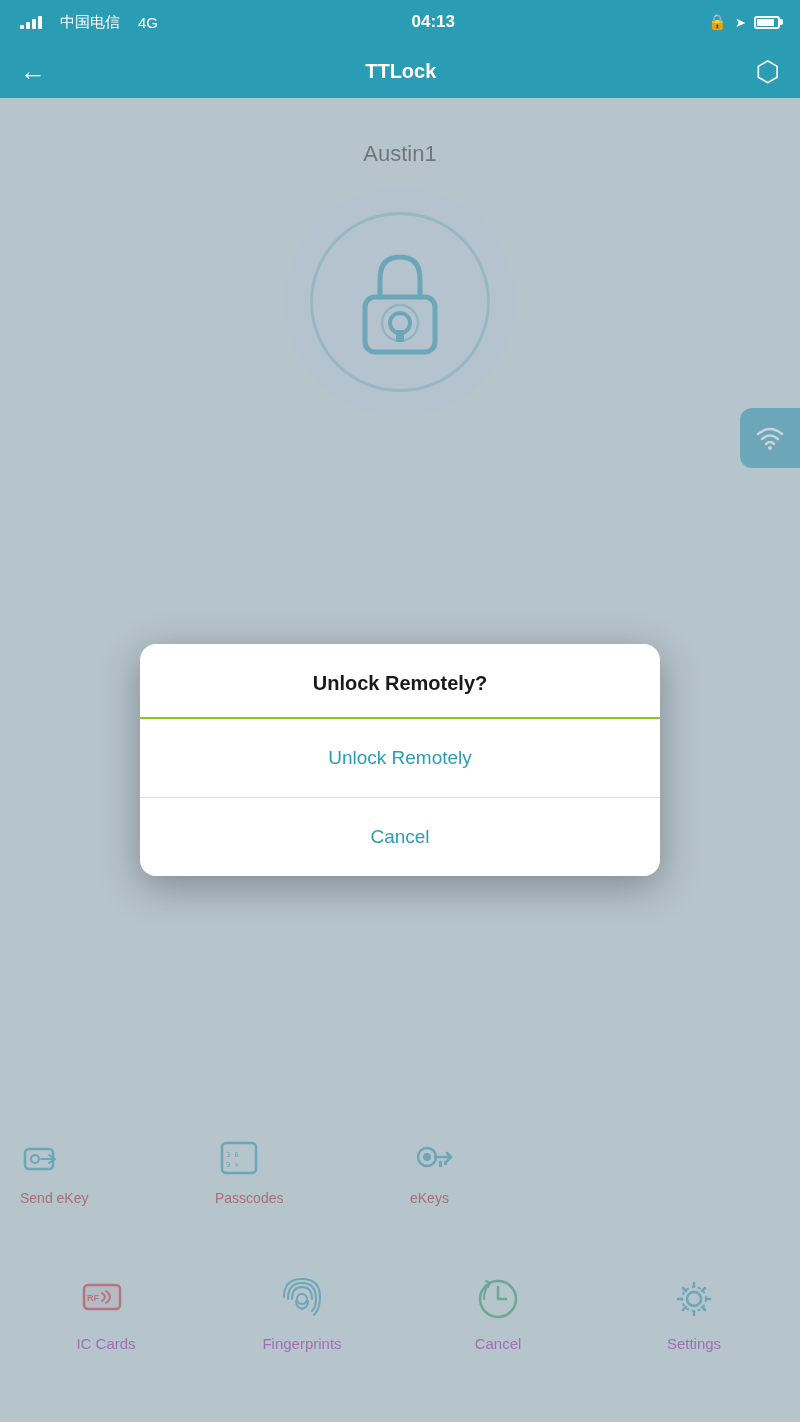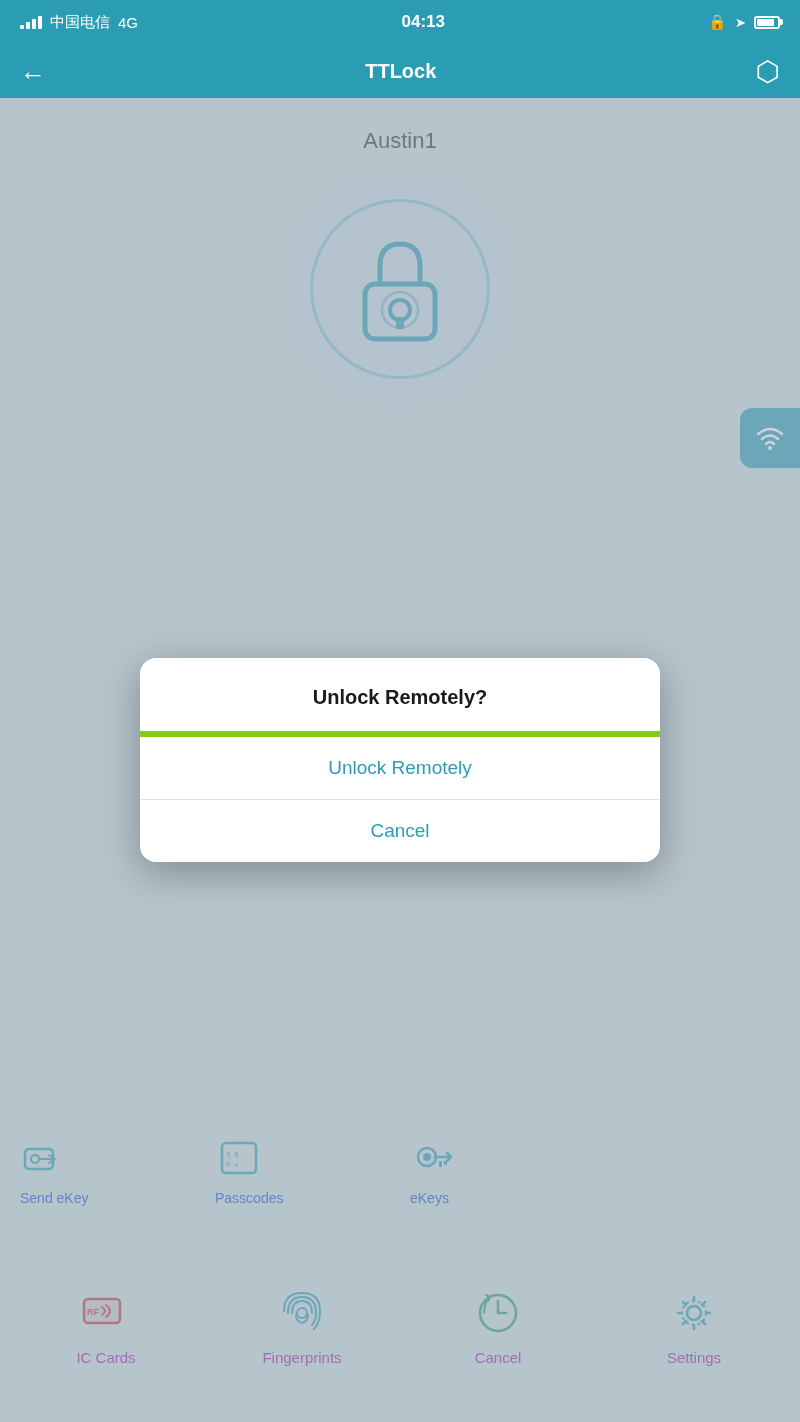--- a/index.html
+++ b/index.html
@@ -17,21 +17,21 @@
       background: #2a9db5;
       height: 44px;
       display: flex;
       align-items: center;
       justify-content: space-between;
       padding: 0 20px;
       color: white;
       font-size: 15px;
       font-weight: 500;
     }
-    .status-left { display: flex; align-items: center; gap: 8px; }
+    .status-left { display: flex; align-items: center; gap: 18px; }
     .status-center { font-size: 17px; font-weight: 600; }
     .status-right { display: flex; align-items: center; gap: 8px; }
     .signal-bars { display: flex; align-items: flex-end; gap: 2px; }
     .signal-bars span {
       background: white;
       width: 4px;
       display: inline-block;
       border-radius: 1px;
     }
     .battery-icon {
@@ -99,21 +99,21 @@
       top: 0; left: 0; right: 0; bottom: 0;
       background: rgba(160, 175, 185, 0.55);
       z-index: 10;
     }
 
     
     .lock-screen {
       display: flex;
       flex-direction: column;
       align-items: center;
-      padding-top: 30px;
+      padding-top: 43px;
     }
     .device-name {
       font-size: 22px;
       color: #333;
       margin-bottom: 20px;
       font-weight: 400;
     }
 
     
     .lock-circle-outer {
@@ -147,21 +147,21 @@
       background: #2a9db5;
       border-radius: 12px 0 0 12px;
       display: flex;
       align-items: center;
       justify-content: center;
     }
 
     
     .bottom-grid {
       position: absolute;
-      bottom: 36px;
+      bottom: 50px;
       left: 0; right: 0;
       display: grid;
       grid-template-columns: repeat(4, 1fr);
       gap: 4px;
       padding: 0 10px;
     }
     .grid-item {
       display: flex;
       flex-direction: column;
       align-items: center;
@@ -195,26 +195,26 @@
       width: 520px;
       overflow: hidden;
       box-shadow: 0 10px 40px rgba(0,0,0,0.3);
     }
     .dialog-title {
       text-align: center;
       padding: 28px 30px 22px;
       font-size: 20px;
       font-weight: 700;
       color: #1a1a1a;
-      border-bottom: 6px solid #84cc16;
+      border-bottom: 2px solid #84cc16;
     }
     .dialog-btn {
       display: block;
       width: 100%;
-      padding: 20px;
+      padding: 28px;
       text-align: center;
       font-size: 19px;
       font-weight: 400;
       color: #2a9db5;
       background: none;
       border: none;
       border-bottom: 1px solid #e0e0e0;
       cursor: pointer;
     }
     .dialog-btn:last-child {
@@ -238,21 +238,21 @@
       padding: 16px 10px;
     }
     .menu-icon {
       width: 48px; height: 48px;
       display: flex;
       align-items: center;
       justify-content: center;
     }
     .menu-label {
       font-size: 14px;
-      color: #1d4ed8;
+      color: #b91c1c;
       text-align: center;
     }
   </style>
 </head>
 <body>
 
 <div class="status-bar">
   <div class="status-left">
     <div class="signal-bars">
       <span style="height:4px"></span>

